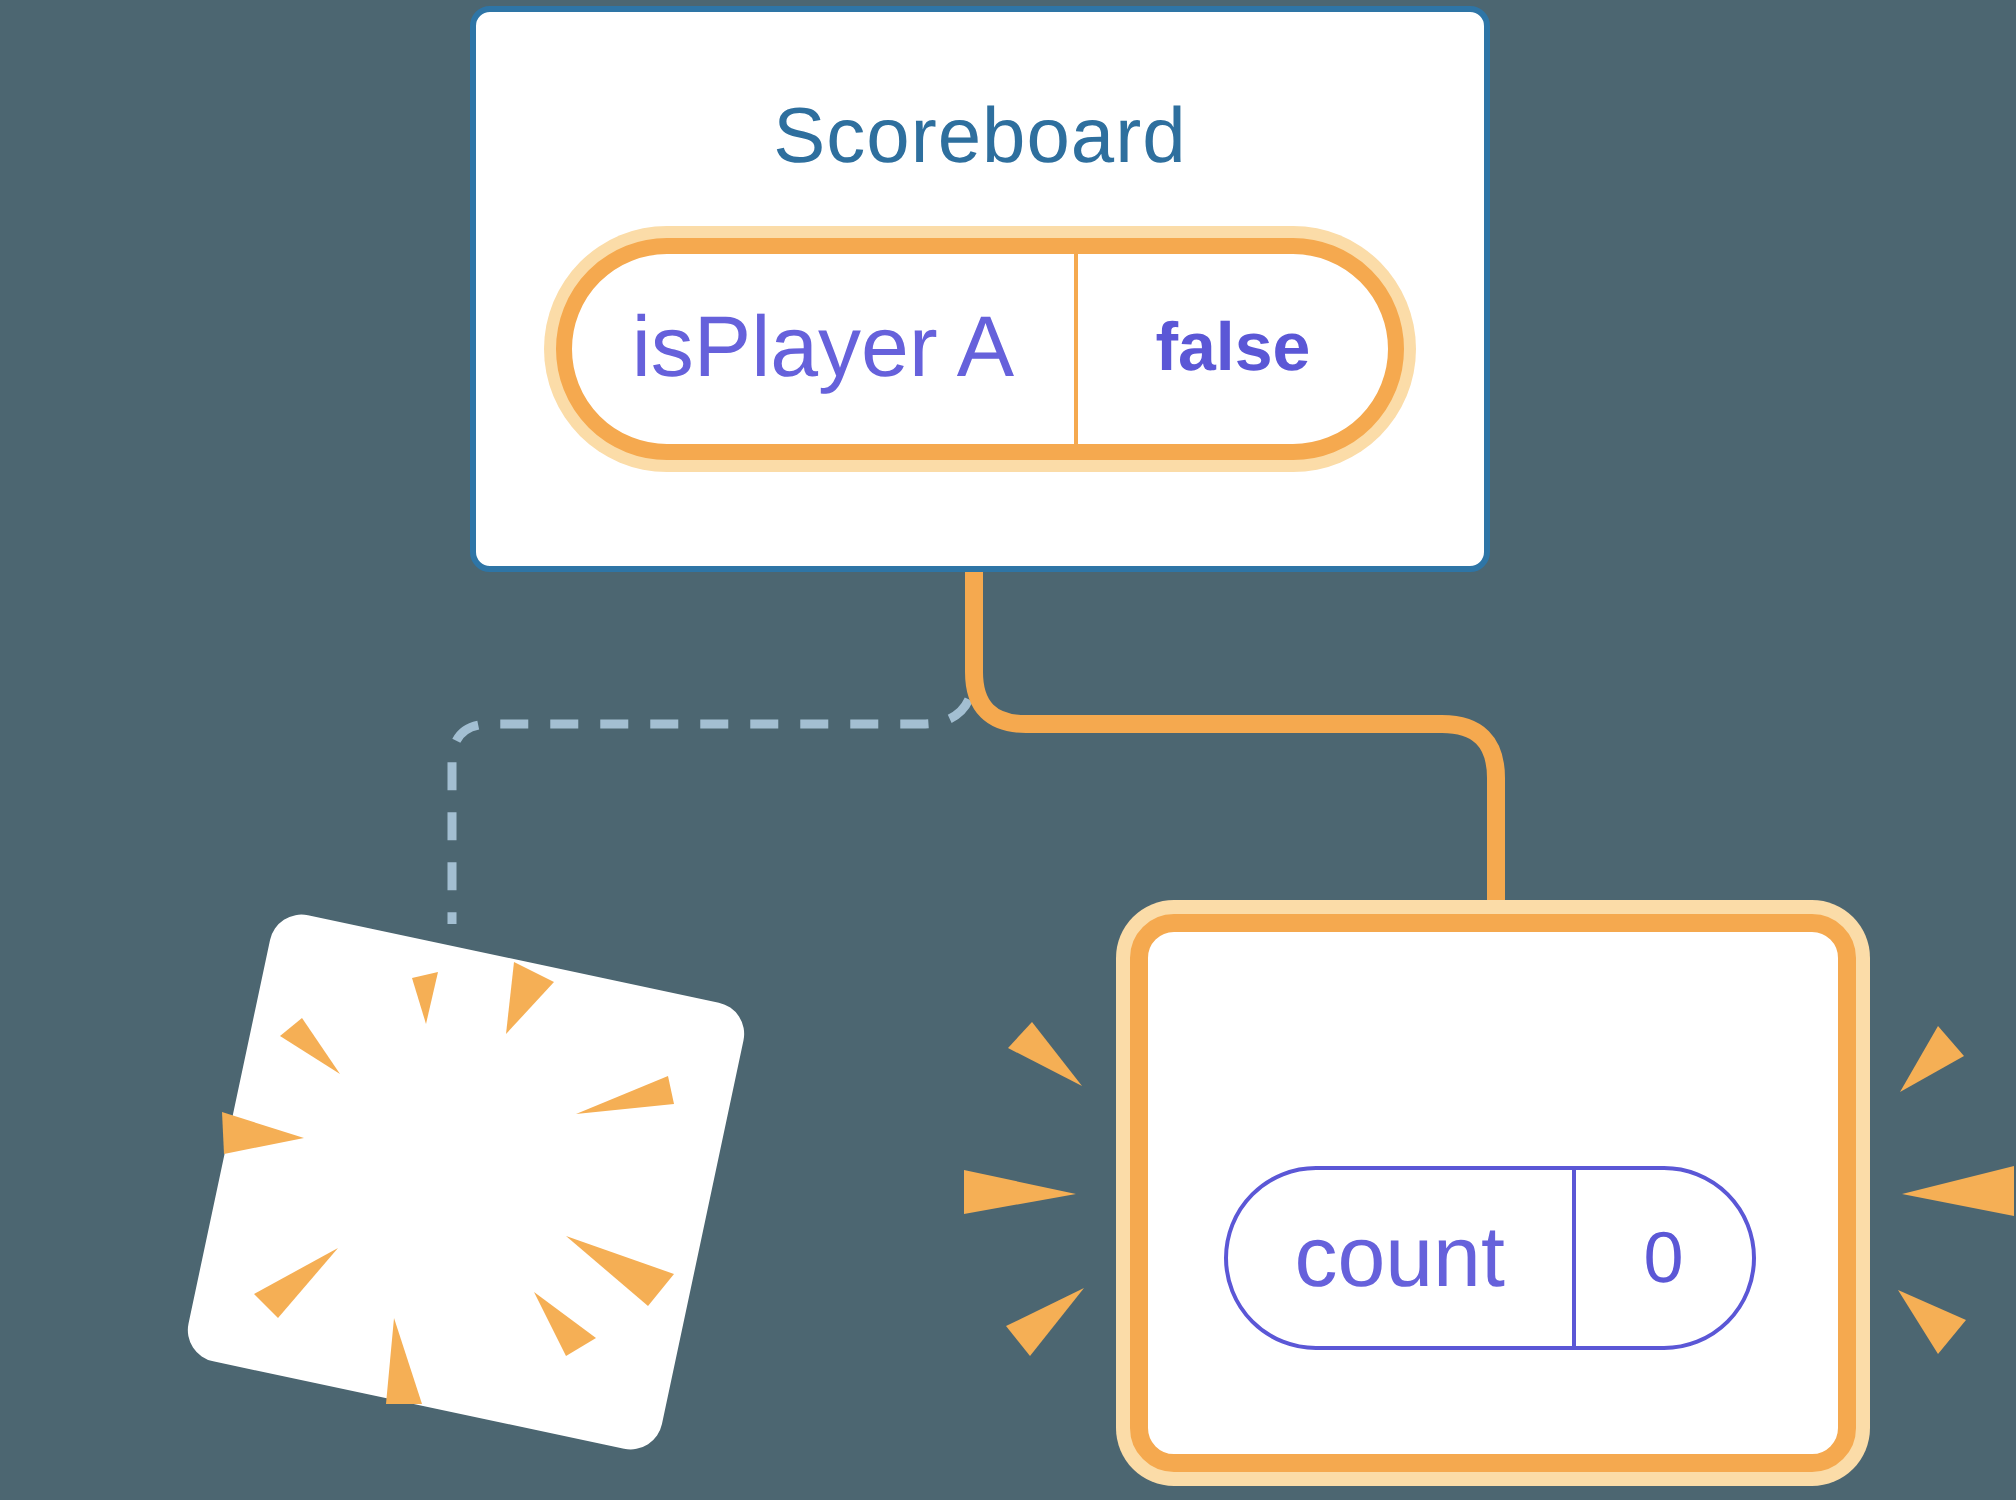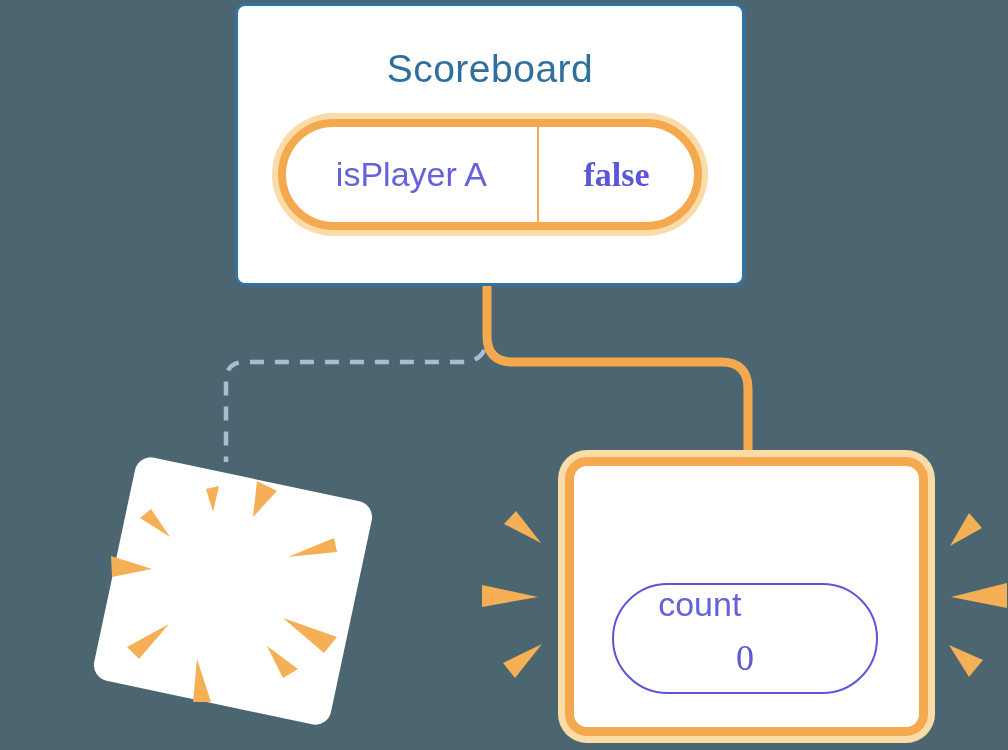--- a/index.html
+++ b/index.html
@@ -23,25 +23,25 @@
   .component-box{position:absolute;background:var(--card-white);z-index:2;}
   .scoreboard-box{left:235px;top:3px;width:510px;height:283px;border:3px solid var(--blue-border);border-radius:10px;}
   .counter-box{left:565px;top:457px;width:363px;height:279px;border:9px solid var(--orange);border-radius:22px;box-shadow:0 0 0 7px var(--orange-halo);}
 
   .box-title{text-align:center;font-size:39px;font-weight:500;color:var(--teal-text);letter-spacing:0.5px;}
   .scoreboard-box .box-title{margin-top:41px;}
   .counter-box .box-title{margin-top:42px;}
 
   .state-pill{position:absolute;display:flex;align-items:stretch;background:#fff;border-radius:999px;overflow:hidden;}
   .scoreboard-pill{left:40px;top:113px;width:424px;height:111px;border:8px solid var(--orange);box-shadow:0 0 0 6px var(--orange-halo);}
-  .counter-pill{left:38px;top:117px;width:266px;height:111px;border:2px solid var(--indigo-strong);flex-direction:column;}
+  .counter-pill{left:38px;top:117px;width:266px;height:92px;border:2px solid var(--indigo-strong);}
 
   .pill-cell{display:flex;align-items:center;justify-content:center;}
-  .pill-label{font-size:34px;color:var(--indigo);}
-  .pill-value{font-size:34px;color:var(--indigo-strong);font-family:Liberation Serif, serif;}
+  .pill-label{font-size:43px;color:var(--indigo);}
+  .pill-value{font-size:34px;color:var(--indigo-strong);}
   .scoreboard-pill .pill-cell.label-cell{width:61.5%;}
   .scoreboard-pill .pill-cell.value-cell{flex:1;}
   .scoreboard-pill .pill-divider{width:2px;background:var(--orange);}
   .scoreboard-pill .pill-value{font-weight:700;}
   .counter-pill .pill-cell.label-cell{width:65.5%;}
   .counter-pill .pill-cell.value-cell{flex:1;}
   .counter-pill .pill-divider{width:2px;background:var(--indigo-strong);}
   .counter-pill .pill-value{font-size:36px;}
 </style>
 </head>

